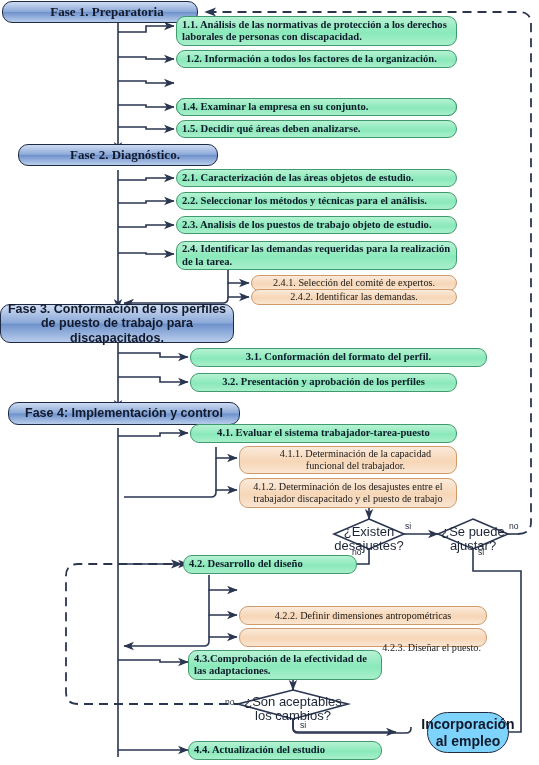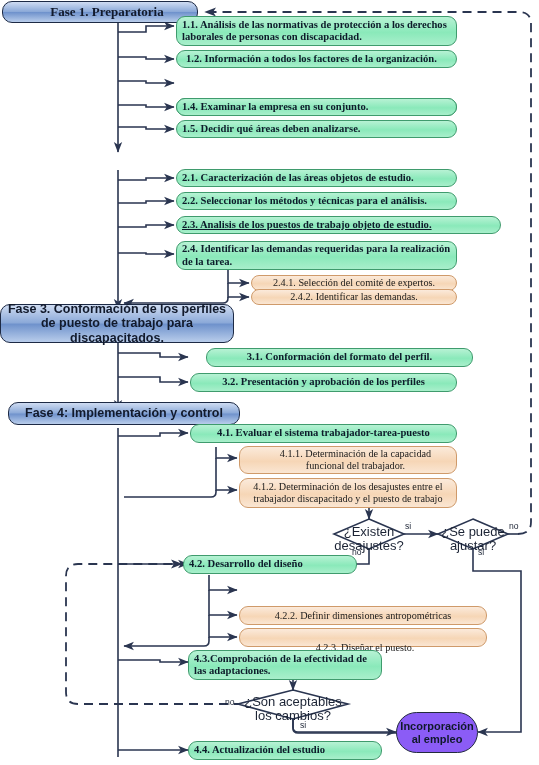--- a/index.html
+++ b/index.html
@@ -25,24 +25,25 @@
   }
   .green.center{justify-content:center;text-align:center;}
   .orange{
     border:1.2px solid #cf9a6a;border-radius:9px;
     background:linear-gradient(180deg,#fbeadb 0%,#f6d6b6 55%,#fae6d3 100%);
     color:#1a1a1a;font-weight:normal;font-size:10.2px;
     padding:1px 5px;font-family:"Liberation Serif", serif;
     justify-content:center;text-align:center;
   }
   .terminator{
-    border:1.8px solid #222b3d;border-radius:999px;background:#8b5cf6;
-    color:#10192b;font-weight:bold;font-size:11px;
+    border:1.8px solid #222b3d;border-radius:999px;background:#7dd3fc;
+    color:#10192b;font-weight:bold;font-size:14px;
     justify-content:center;text-align:center;
     font-family:"Liberation Sans", sans-serif;
+    margin-left:31px;
   }
   .dtext{
     position:absolute;z-index:4;color:#1c2435;font-size:13px;
     font-family:"Liberation Sans", sans-serif;text-align:center;
     line-height:1.1;pointer-events:none;
   }
   .elab{
     position:absolute;z-index:4;color:#1c2435;font-size:8.6px;
     font-family:"Liberation Sans", sans-serif;
   }
@@ -129,20 +130,23 @@
       <path d="M518,534 Q531,534 531,522 L531,24 Q531,12 519,12 L205,12" marker-end="url(#ah)"></path>
 
       <path d="M243,704 L78,704 Q66,704 66,692 L66,576 Q66,564 78,564 L182,564" marker-end="url(#ah)"></path>
     </g>
   </svg>
 
   <div class="node phase serif" style="left:2px;top:1px;width:196px;height:22px;">
     <span>Fase 1. Preparatoria</span>
   </div>
 
+  <div class="node phase serif" style="left:18px;top:144px;width:200px;height:22px;">
+    <span>Fase 2. Diagnóstico.</span>
+  </div>
 
   <div class="node phase" style="left:0px;top:304px;width:234px;height:39px;">
     <span>Fase 3. Conformación de los perfiles de puesto de trabajo para discapacitados.</span>
   </div>
 
   <div class="node phase" style="left:8px;top:402px;width:232px;height:23px;">
     <span>Fase 4: Implementación y control</span>
   </div>
 
   <div class="node green" style="left:176px;top:16px;width:281px;height:30px;">
@@ -160,34 +164,34 @@
   <div class="node green" style="left:176px;top:120px;width:281px;height:18px;">
     <span>1.5. Decidir qué áreas deben analizarse.</span>
   </div>
 
   <div class="node green" style="left:176px;top:169px;width:281px;height:18px;">
     <span>2.1. Caracterización de las áreas objetos de estudio.</span>
   </div>
   <div class="node green" style="left:176px;top:192px;width:281px;height:18px;">
     <span>2.2. Seleccionar los métodos y técnicas para el análisis.</span>
   </div>
-  <div class="node green" style="left:176px;top:216px;width:325px;height:18px;text-decoration:underline;">
+  <div class="node green" style="left:176px;top:216px;width:281px;height:18px;">
     <span>2.3. Analisis de los puestos de trabajo objeto de estudio.</span>
   </div>
   <div class="node green" style="left:176px;top:241px;width:281px;height:29px;">
     <span>2.4. Identificar las demandas requeridas para la realización de la tarea.</span>
   </div>
   <div class="node orange" style="left:251px;top:275px;width:206px;height:16px;">
     <span>2.4.1. Selección del comité de expertos.</span>
   </div>
   <div class="node orange" style="left:251px;top:289px;width:206px;height:16px;">
     <span>2.4.2. Identificar las demandas.</span>
   </div>
 
-  <div class="node green center" style="left:190px;top:348px;width:267px;height:19px;margin-left:16px;">
+  <div class="node green center" style="left:190px;top:348px;width:297px;height:19px;">
     <span>3.1. Conformación del formato del perfil.</span>
   </div>
   <div class="node green center" style="left:190px;top:373px;width:267px;height:19px;">
     <span>3.2. Presentación y aprobación de los perfiles</span>
   </div>
 
   <div class="node green center" style="left:190px;top:424px;width:267px;height:19px;">
     <span>4.1. Evaluar el sistema trabajador-tarea-puesto</span>
   </div>
   <div class="node orange" style="left:239px;top:446px;width:218px;height:28px;padding-left:20px;">
@@ -197,21 +201,21 @@
     <span>4.1.2. Determinación de los desajustes entre el trabajador discapacitado y el puesto de trabajo</span>
   </div>
 
   <div class="node green" style="left:183px;top:555px;width:174px;height:19px;">
     <span>4.2. Desarrollo del diseño</span>
   </div>
   <div class="node orange" style="left:239px;top:606px;width:248px;height:19px;">
     <span>4.2.2. Definir dimensiones antropométricas</span>
   </div>
   <div class="node orange" style="left:239px;top:628px;width:248px;height:19px;">
-    <span style="width:100%;text-align:center;padding-left:4px;margin-top:20px;">4.2.3. Diseñar el puesto.</span>
+    <span style="width:100%;text-align:right;padding-left:4px;margin-top:20px;">4.2.3. Diseñar el puesto.</span>
   </div>
 
   <div class="node green" style="left:188px;top:650px;width:194px;height:30px;">
     <span>4.3.Comprobación de la efectividad de las adaptaciones.</span>
   </div>
 
   <div class="node green" style="left:188px;top:741px;width:194px;height:19px;">
     <span>4.4. Actualización del estudio</span>
   </div>
 

